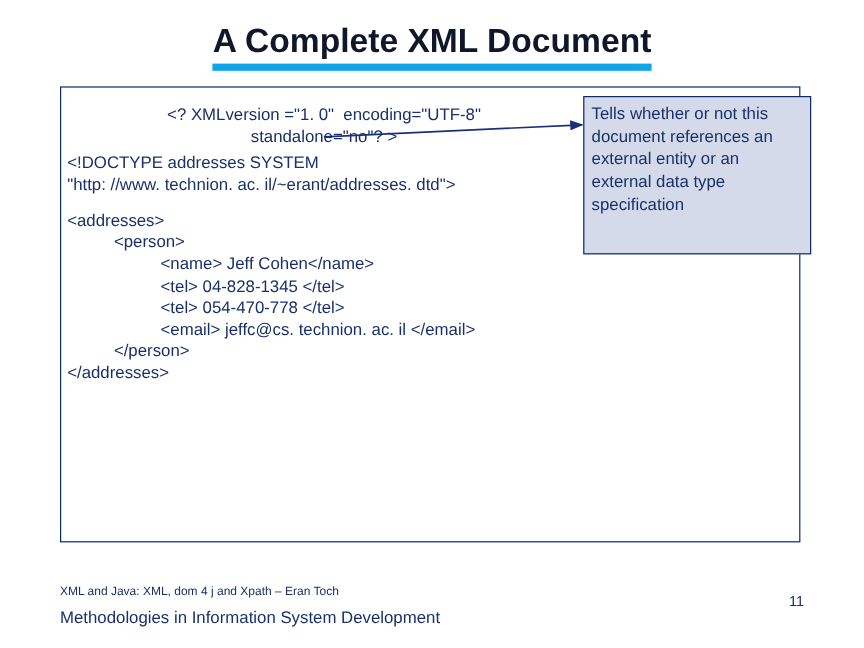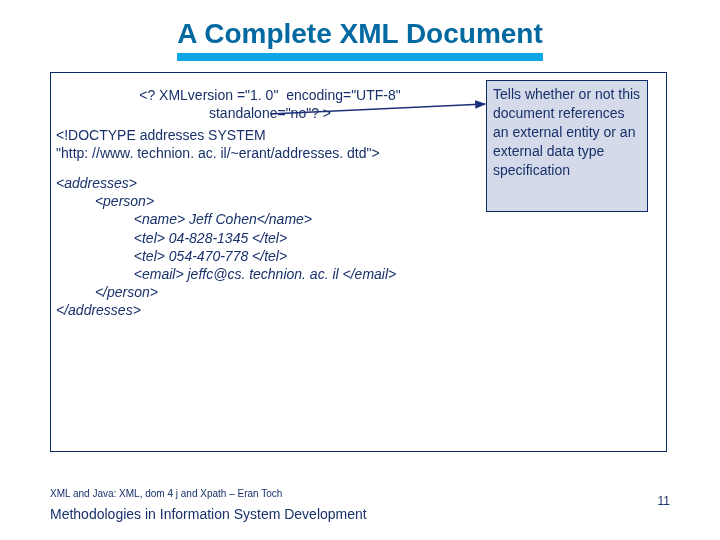--- a/index.html
+++ b/index.html
@@ -9,23 +9,23 @@
     height: 540px;
     background: #ffffff;
     font-family: Arial, Helvetica, sans-serif;
     position: relative;
     overflow: hidden;
   }
   .title {
     text-align: center;
     font-size: 28px;
     font-weight: bold;
-    color: #0369a1;
+    color: #0f172a;
     margin-top: 18px;
-    border-bottom: 8px solid #0ea5e9;
+    border-bottom: 6px solid #0ea5e9;
     display: inline-block;
     padding-bottom: 3px;
   }
   .title-wrap {
     text-align: center;
     margin-bottom: 10px;
   }
   .main-box {
     position: absolute;
     left: 50px;
@@ -47,27 +47,26 @@
     text-align: center;
     width: 400px;
   }
   .doctype {
     left: 56px;
     top: 126px;
   }
   .addresses {
     left: 56px;
     top: 174px;
-    font-style: italic;
   }
   .callout {
     position: absolute;
     left: 486px;
     top: 80px;
-    width: 162px;
+    width: 190px;
     height: 132px;
     background: #d4dae9;
     border: 1px solid #0a2a66;
     font-size: 14px;
     color: #18316a;
     padding: 4px 6px;
     box-sizing: border-box;
     line-height: 1.35;
   }
   svg.arrow {

